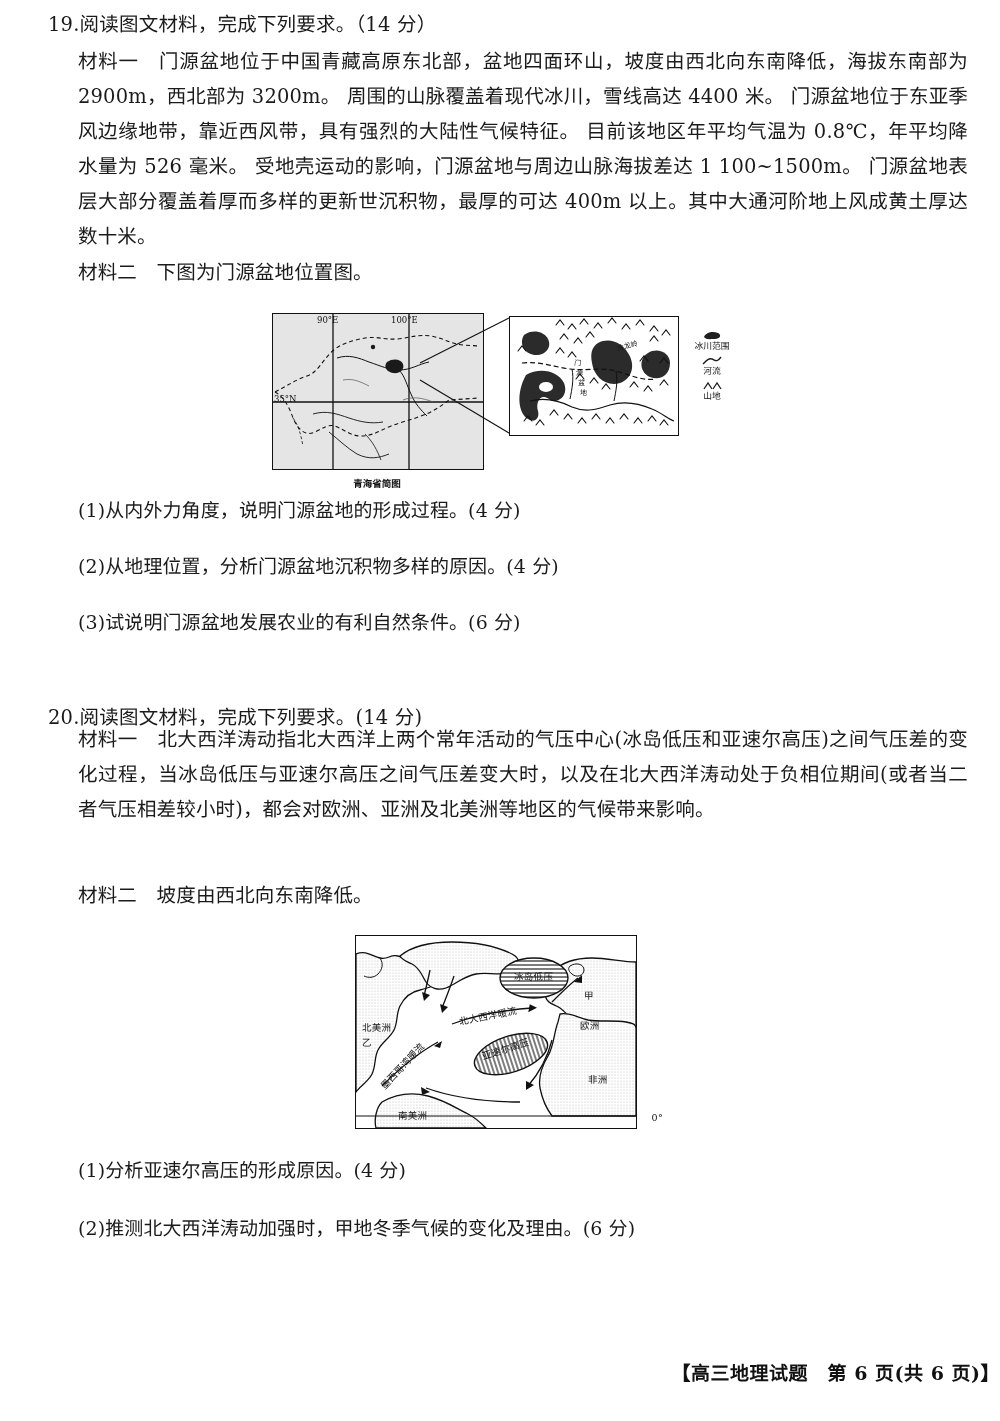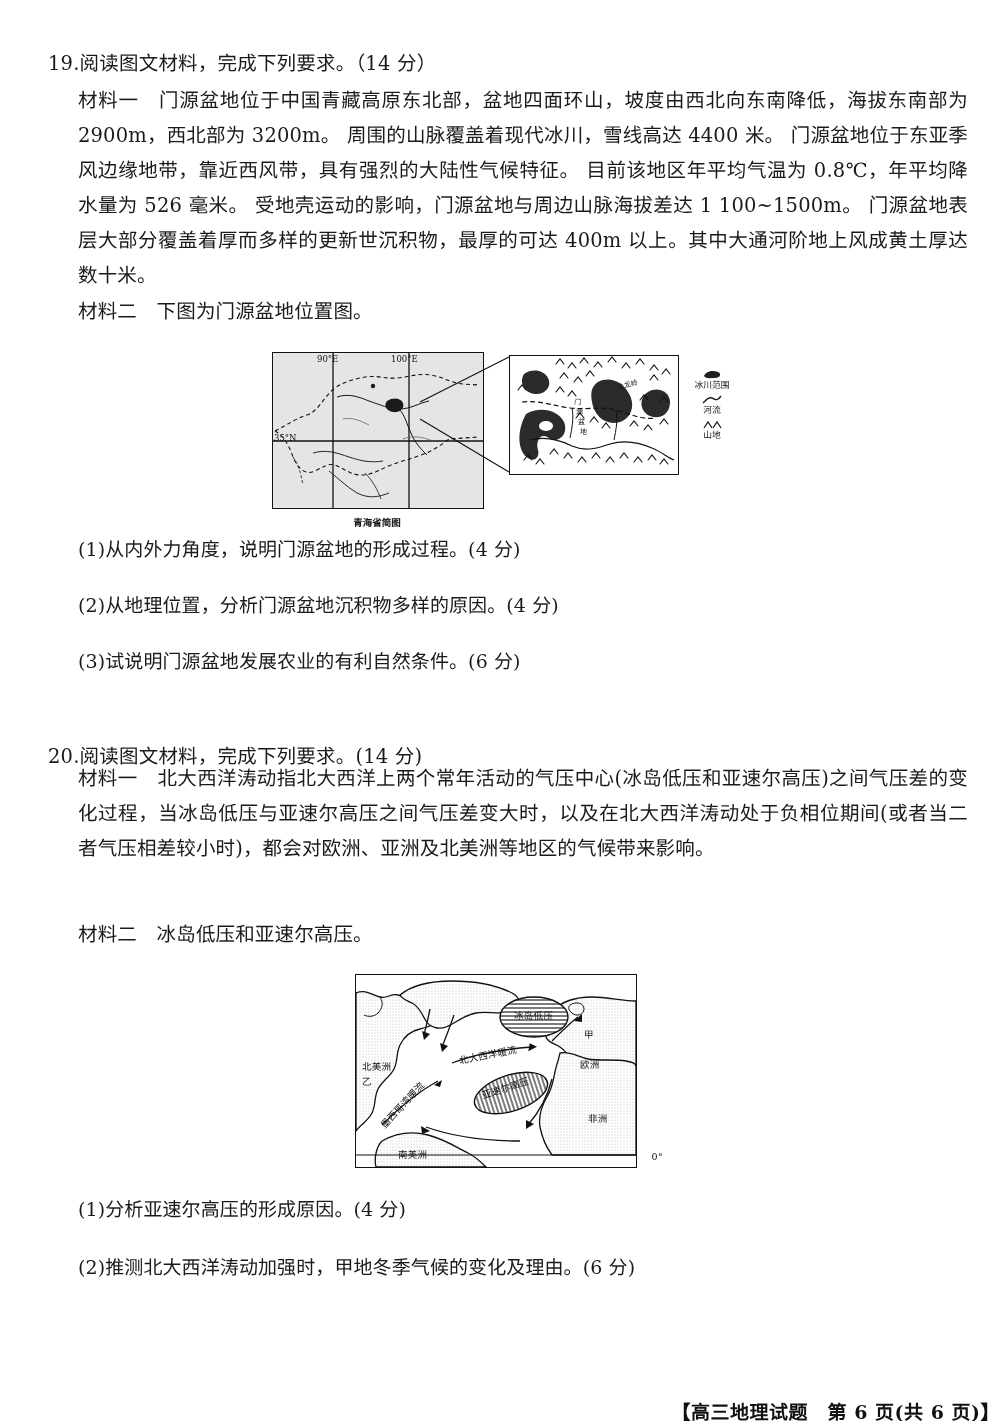--- a/index.html
+++ b/index.html
@@ -16,21 +16,20 @@
     color: #1a1a1a;
     overflow: hidden;
   }
   .page {
     position: absolute;
     left: 0; top: 0;
     width: 1000px;
     height: 1118px;
     padding: 4px;
     box-sizing: border-box;
-    margin-top: 39px;
   }
 
   
   .qblock { position: absolute; width: 920px; left: 48px; }
 
   .q-head {
     font-size: 19.5px;
     line-height: 30px;
     letter-spacing: 0.2px;
     white-space: nowrap;
@@ -311,21 +310,21 @@
 
   <div class="qblock" style="top:703px;">
     <div class="q-head">20.阅读图文材料，完成下列要求。(14 分)</div>
   </div>
 
   <div class="qblock" style="top:722px;">
     <div class="para indent">材料一　北大西洋涛动指北大西洋上两个常年活动的气压中心(冰岛低压和亚速尔高压)之间气压差的变化过程，当冰岛低压与亚速尔高压之间气压差变大时，以及在北大西洋涛动处于负相位期间(或者当二者气压相差较小时)，都会对欧洲、亚洲及北美洲等地区的气候带来影响。</div>
   </div>
 
   <div class="qblock" style="top:878px;">
-    <div class="para indent">材料二　冰岛低压和亚速尔高压。</div>
+    <div class="para indent">材料二　坡度由西北向东南降低。</div>
   </div>
 
   <div id="fig2">
     <div class="f2-frame">
       <svg viewBox="0 0 280 192" width="280" height="192">
         <defs>
           <pattern id="landdots" width="3" height="3" patternUnits="userSpaceOnUse">
             <rect width="3" height="3" fill="#ffffff"></rect>
             <circle cx="1" cy="1" r="0.55" fill="#b9b9b9"></circle>
           </pattern>

